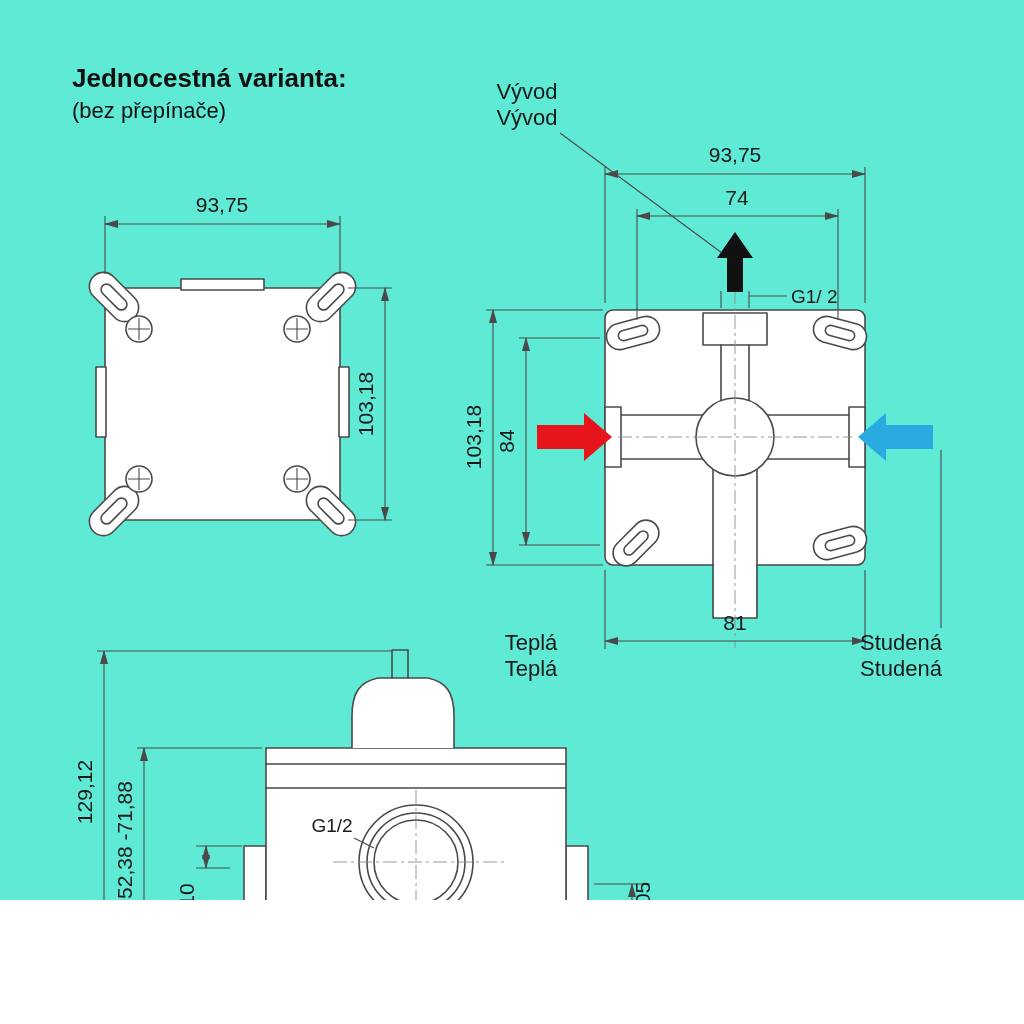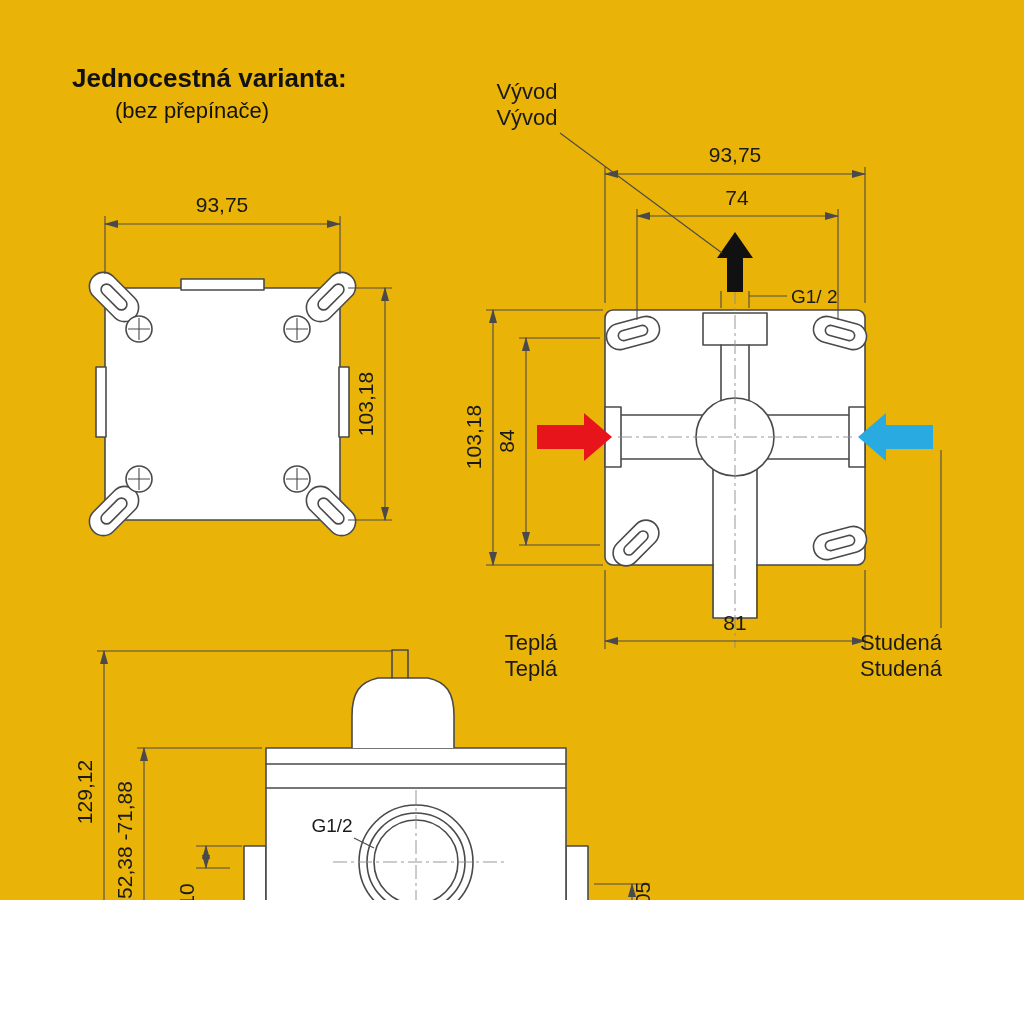--- a/index.html
+++ b/index.html
@@ -2,25 +2,25 @@
 <html style="--hot-arrow: #e8141c; --cold-arrow: #29abe2; --outlet-arrow: #111111; --line: #4a4a4a;"><head>
 <meta charset="utf-8">
 <style>
   :root{
     --hot-arrow:#e8141c;
     --cold-arrow:#29abe2;
     --outlet-arrow:#111111;
     --line:#4a4a4a;
   }
   html,body{margin:0;padding:0;background:#ffffff;}
-  .page{position:relative;width:1024px;height:900px;background:#eab308;overflow:hidden;
+  .page{position:relative;width:1024px;height:900px;background:#5eead4;overflow:hidden;
         font-family:"Liberation Sans",sans-serif;}
   .title-block{position:absolute;left:72px;top:64px;color:#111;}
   .title-main{font-size:26px;font-weight:bold;line-height:1.15;}
-  .title-sub{font-size:22px;margin-top:4px;margin-left:43px;}
+  .title-sub{font-size:22px;margin-top:4px;}
   svg{position:absolute;left:0;top:0;}
   .ln{fill:none;stroke:var(--line);stroke-width:1.6;stroke-linejoin:round;stroke-linecap:round;}
   .lnf{fill:#ffffff;stroke:var(--line);stroke-width:1.6;stroke-linejoin:round;}
   .dim{fill:none;stroke:var(--line);stroke-width:1.1;}
   .cl{fill:none;stroke:#8c8c8c;stroke-width:0.9;stroke-dasharray:14 4 3 4;}
   .txt{font-family:"Liberation Sans",sans-serif;font-size:21px;fill:#1a1a1a;}
   .lbl{font-family:"Liberation Sans",sans-serif;font-size:22px;fill:#1a1a1a;}
   .thr{font-family:"Liberation Sans",sans-serif;font-size:19px;fill:#1a1a1a;}
 </style>
 </head>

